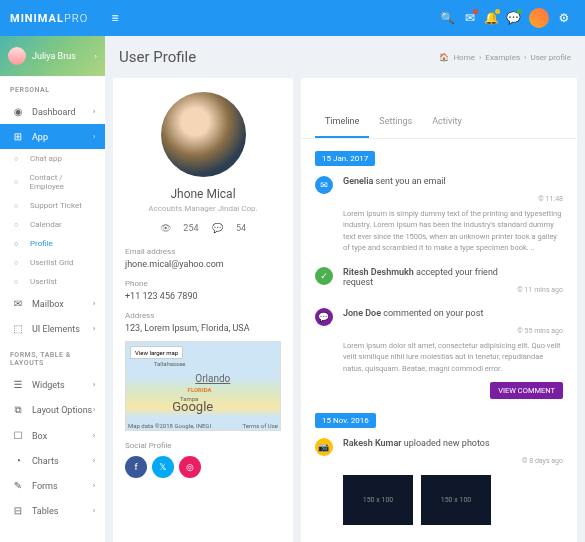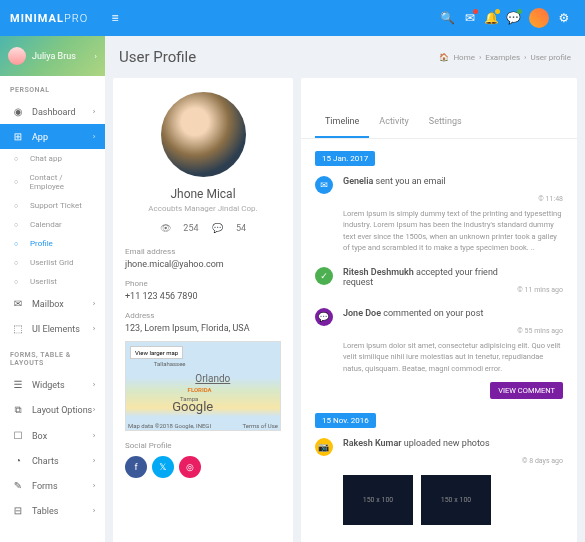--- a/index.html
+++ b/index.html
@@ -212,22 +212,22 @@
         <div class="social">
           <div class="sbtn" style="background:#3b5998;">f</div>
           <div class="sbtn" style="background:#03A9F4;">𝕏</div>
           <div class="sbtn" style="background:#E91E63;">◎</div>
         </div>
       </div>
 
       <div class="card timeline-card">
         <div class="tabs">
           <div class="tab active">Timeline</div>
+          <div class="tab">Settings</div>
           <div class="tab">Activity</div>
-          <div class="tab">Settings</div>
         </div>
         <div class="tl">
           <div class="date-badge">15 Jan. 2017</div>
           <div class="tl-item">
             <div class="tl-dot" style="background:#2196F3;">✉</div>
             <div class="tl-body">
               <div class="tl-head">
                   <div class="tl-title"><b>Genelia</b><span> sent you an email</span></div>
                   <div class="tl-time">© 11:48</div>
                 </div>

